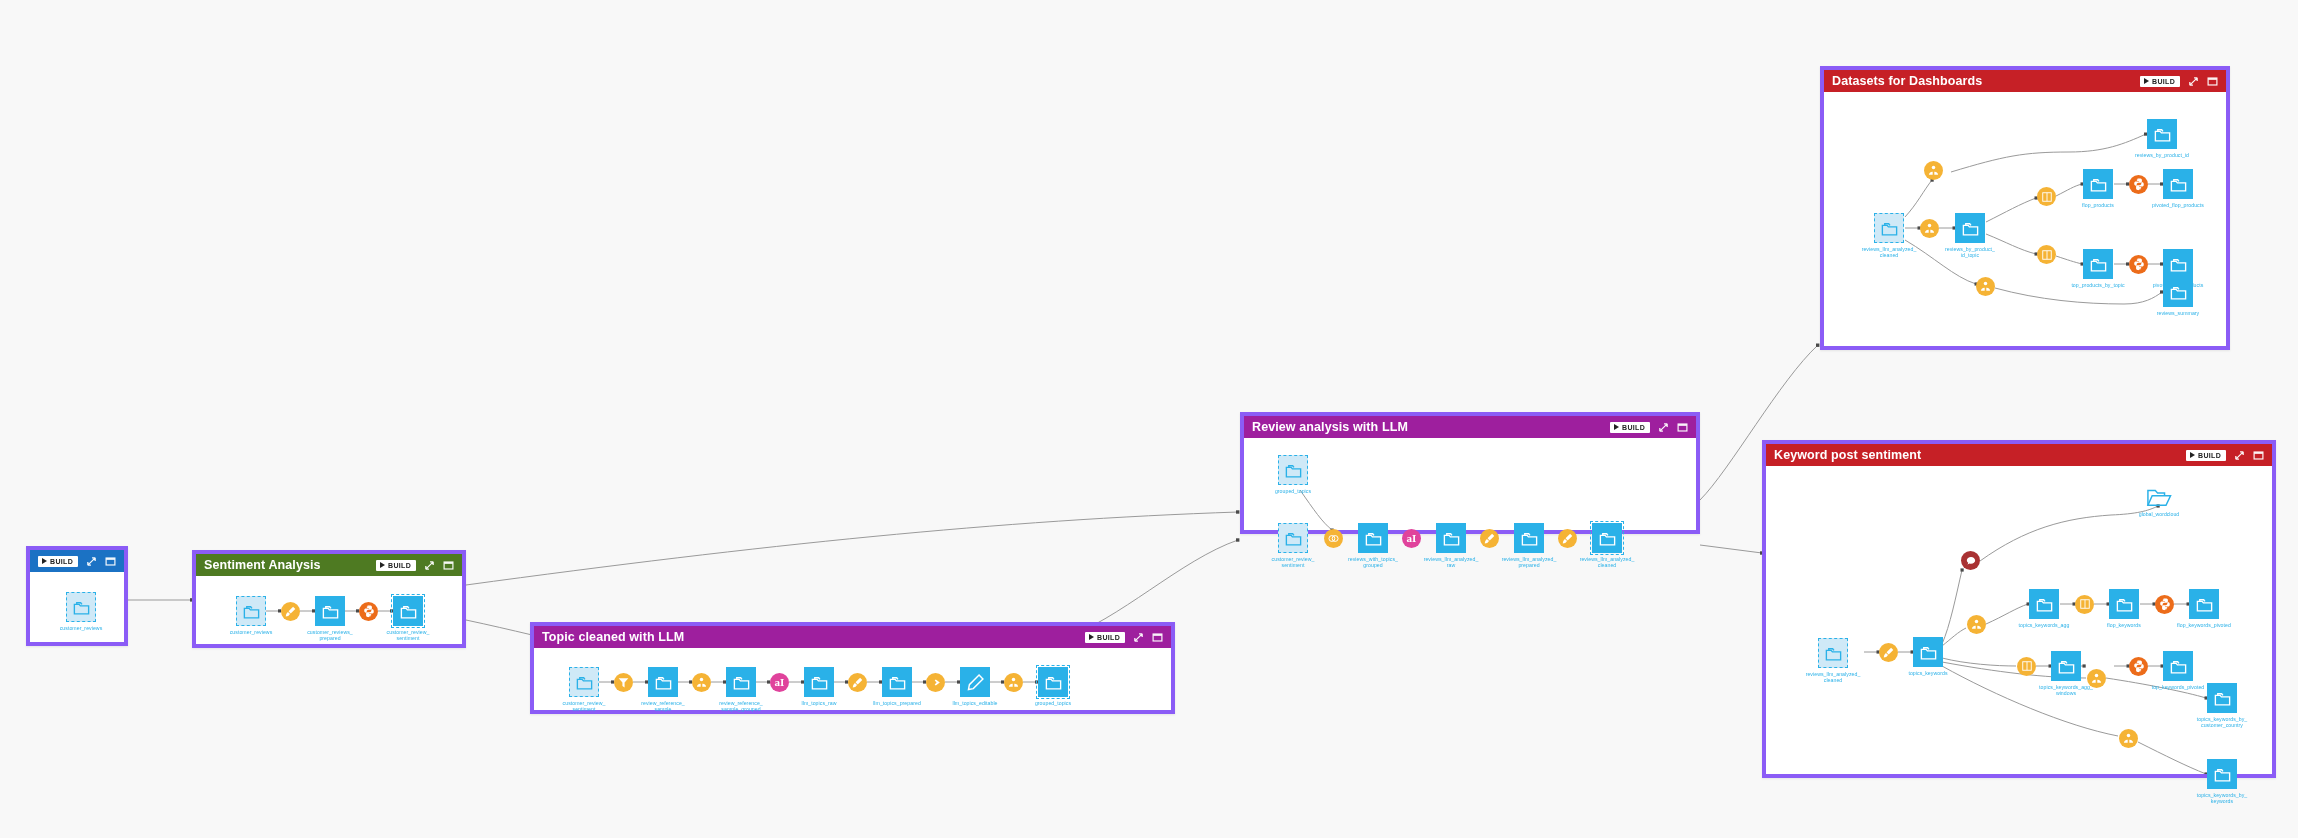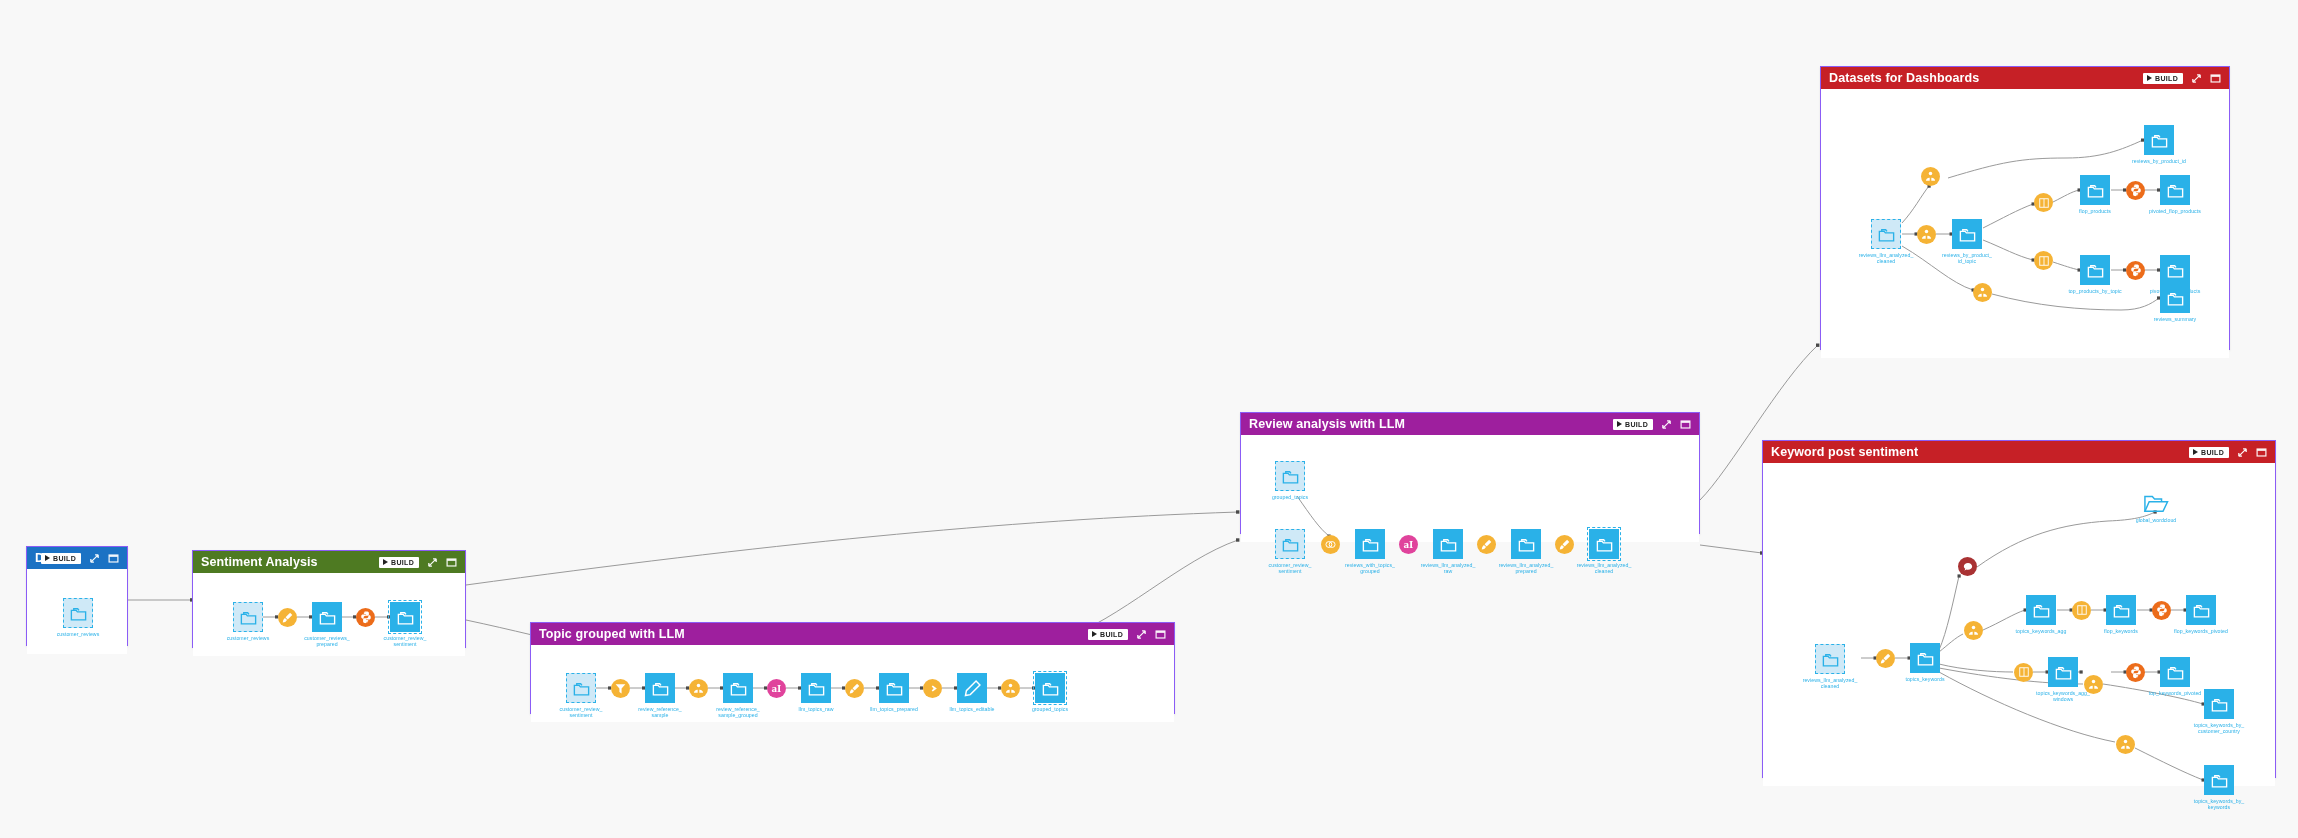--- a/index.html
+++ b/index.html
@@ -6,33 +6,33 @@
   html,body{margin:0;padding:0;background:#f7f7f7;}
   body{
     font-family:"Liberation Sans","DejaVu Sans",sans-serif;
     width:2298px;height:838px;position:relative;overflow:hidden;
     background:#f8f8f8;
   }
   #canvas{position:absolute;inset:0;}
   svg.links{position:absolute;left:0;top:0;width:2298px;height:838px;pointer-events:none;}
 
   
-  .zone{position:absolute;background:#ffffff;border:1px solid #8b5cf6;box-sizing:border-box;
+  .zone{position:absolute;background:#ffffff;border:4px solid #8b5cf6;box-sizing:border-box;
         box-shadow:0 1px 2px rgba(0,0,0,.08);}
   .zone-header{height:22px;display:flex;align-items:center;padding:0 8px;box-sizing:border-box;}
   .zone-title{color:#fff;font-size:12.5px;font-weight:bold;letter-spacing:.1px;white-space:nowrap;
               overflow:hidden;text-overflow:ellipsis;flex:1;}
   .zone-actions{display:flex;align-items:center;gap:7px;}
   .build-btn{background:#fff;color:#222;font-size:7px;font-weight:bold;letter-spacing:.3px;
              padding:2px 5px 2px 4px;display:flex;align-items:center;gap:3px;border-radius:1px;line-height:1;}
   .build-btn .tri{width:0;height:0;border-left:5px solid #222;border-top:3.2px solid transparent;
                   border-bottom:3.2px solid transparent;display:block;}
   .icon-btn{width:12px;height:12px;display:flex;align-items:center;justify-content:center;opacity:.95;}
   .icon-btn svg{display:block;}
-  .zone-body{position:relative;width:100%;height:calc(100% - 22px);background:#fff;margin-top:9px;}
+  .zone-body{position:relative;width:100%;height:calc(100% - 22px);background:#fff;}
 
   
   .hdr-red{background:#c62026;}
   .hdr-purple{background:#9e1f9e;}
   .hdr-green{background:#4e7a22;}
   .hdr-blue{background:#1b72c4;}
 
   
   .node{position:absolute;}
   .ds{width:30px;height:30px;background:#2ab1e8;display:flex;align-items:center;justify-content:center;}
@@ -200,21 +200,21 @@
             </svg>
         </div>
         <div class="ds-label">customer_review_
 sentiment</div>
       </div>
     </div>
   </div>
 
   <div class="zone" style="left:530px;top:622px;width:645px;height:92px;">
     <div class="zone-header hdr-purple">
-      <span class="zone-title">Topic grouped with LLM</span>
+      <span class="zone-title">Topic cleaned with LLM</span>
       <span class="zone-actions">
         <span class="build-btn">
           <i class="tri"></i>
           <span>BUILD</span>
         </span>
         <span class="icon-btn">
           <svg viewBox="0 0 12 12" width="11" height="11">
               <path d="M2 10 L10 2 M10 2 L6.6 2 M10 2 L10 5.4 M2 10 L5.4 10 M2 10 L2 6.6" stroke="#fff" stroke-width="1.4" fill="none"></path>
             </svg>
         </span>

